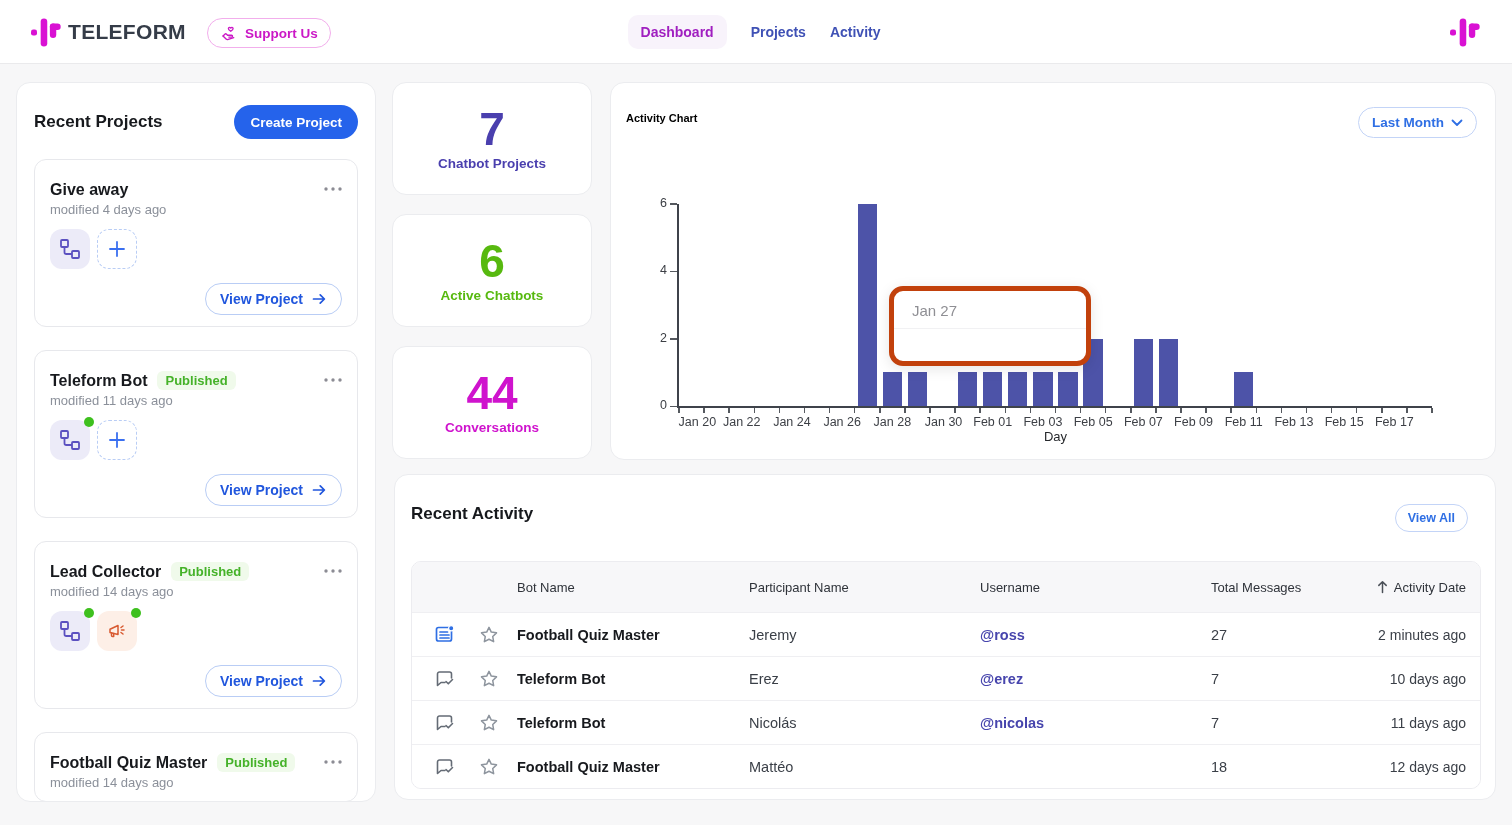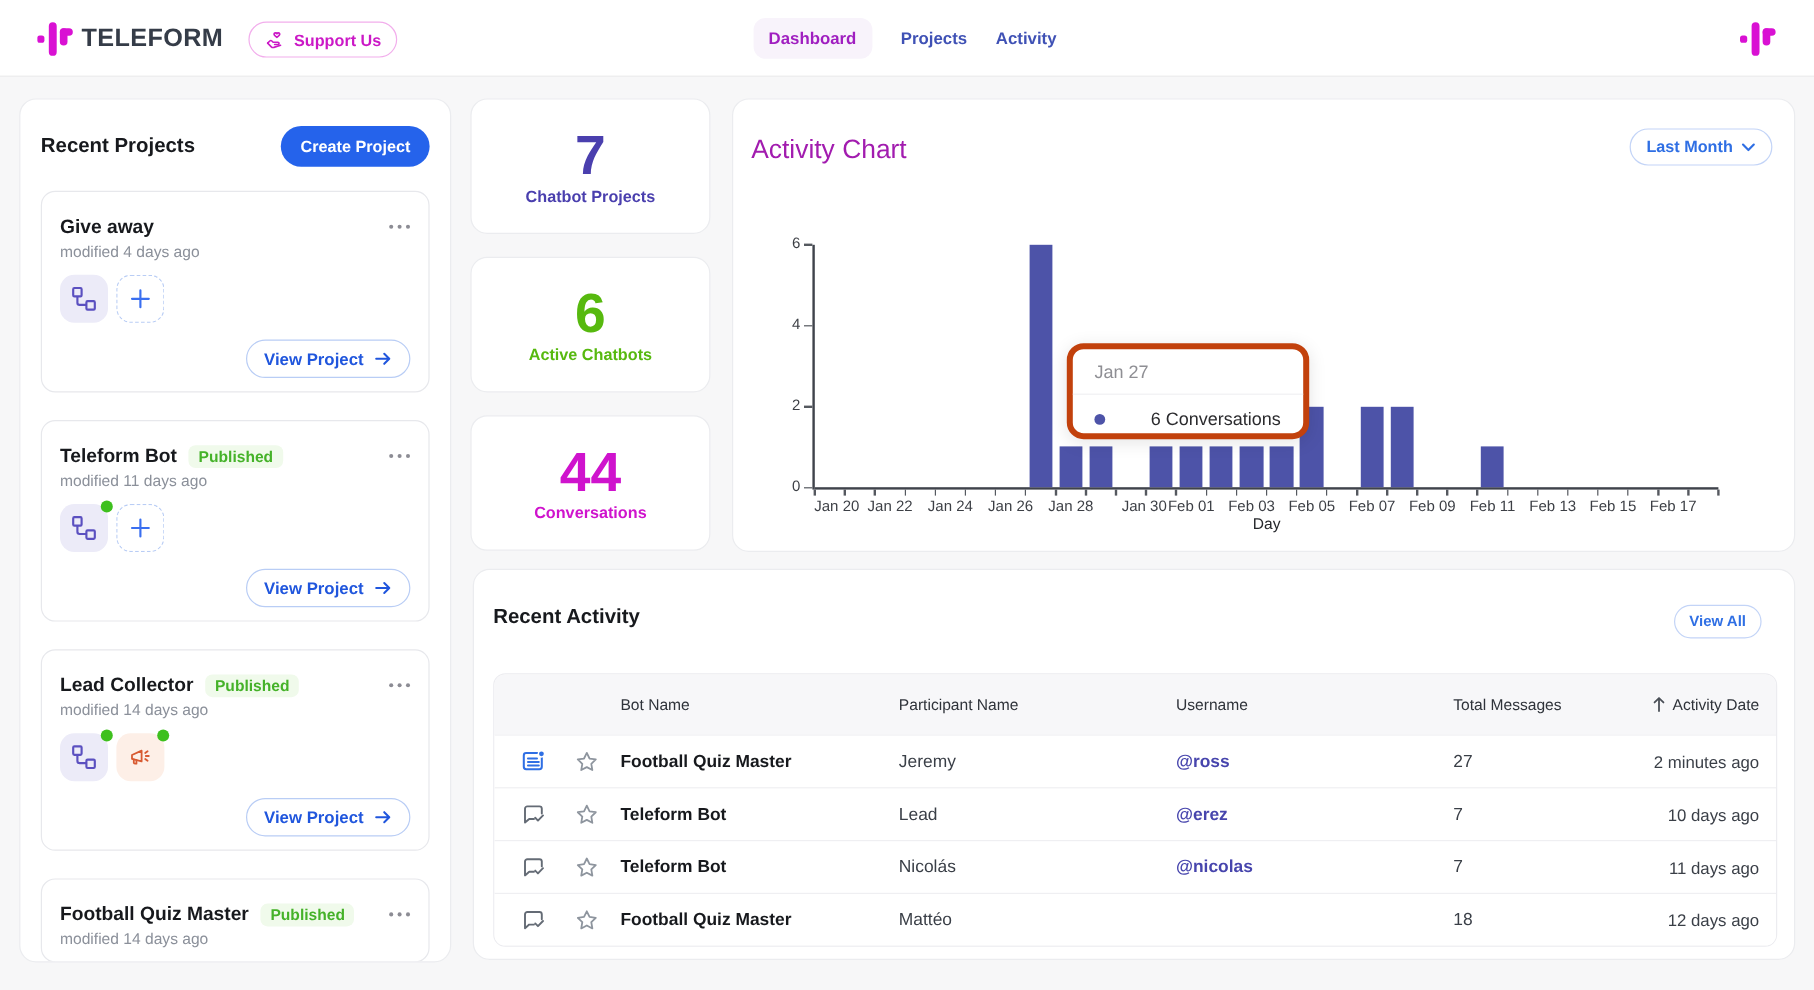--- a/index.html
+++ b/index.html
@@ -35,21 +35,21 @@
 .tile.add{background:#fff;border:1.5px dashed #b9cdf5;color:#3a6ff0;cursor:pointer}
 .tile .gdot{position:absolute;top:-3px;right:-4px;width:10px;height:10px;border-radius:50%;background:#3ec01e}
 .pc-foot{display:flex;justify-content:flex-end;margin-top:14px}
 .view-btn{height:32px;border:1.5px solid #b9cdf5;border-radius:17px;background:#fff;color:#2056dd;font-weight:700;font-size:14px;display:flex;align-items:center;gap:8px;padding:12px 14px;cursor:pointer}
 
 .stat-card{position:absolute;left:392px;width:200px;height:113px;background:#fff;border:1px solid #ebecef;border-radius:14px;display:flex;flex-direction:column;align-items:center;justify-content:center}
 .stat-num{font-size:46px;font-weight:700;line-height:46px}
 .stat-label{font-size:13.5px;font-weight:700;margin-top:4px}
 
 #chart-panel{left:610px;top:82px;width:886px;height:378px}
-.cp-title{position:absolute;left:15px;top:29px;font-size:22px;font-weight:400;color:#a21caf}
+.cp-title{position:absolute;left:15px;top:29px;font-size:11px;font-weight:700;color:#000000}
 .range-btn{position:absolute;right:18px;top:24px;height:31px;border:1.5px solid #c3d4f7;border-radius:16px;background:#fff;color:#2f6fe4;font-weight:700;font-size:13.5px;display:flex;align-items:center;gap:7px;padding:0 13px;cursor:pointer}
 #chart-plot{position:absolute;left:0;top:0;width:886px;height:378px}
 .bar{position:absolute;background:#4d53a8}
 .xlab{position:absolute;font-size:12.5px;color:#3c3f45;text-align:center}
 .ylab{position:absolute;font-size:12.5px;color:#3c3f45;text-align:right}
 .day-label{position:absolute;left:68px;width:753px;top:346px;text-align:center;font-size:13px;font-weight:400;color:#26282c}
 .tooltip{position:absolute;left:278px;top:203px;width:202px;height:80px;background:#fff;border:5px solid #c2410c;border-radius:14px;box-shadow:0 3px 14px rgba(0,0,0,.10);z-index:5}
 .tt-title{font-size:15px;color:#8f8f94;padding:11px 18px 9px}
 .tt-div{height:1px;background:#f1f1f3}
 .tt-row{display:flex;align-items:center;padding:12px 18px 0}
@@ -320,39 +320,35 @@
       <div class="bar" style="left: 447.3px; top: 289.333px; width: 19.4px; height: 33.667px; background: rgb(77, 83, 168);"></div>
       <div class="bar" style="left: 472.4px; top: 255.666px; width: 19.4px; height: 67.334px; background: rgb(77, 83, 168);"></div>
       <div class="bar" style="left: 522.6px; top: 255.666px; width: 19.4px; height: 67.334px; background: rgb(77, 83, 168);"></div>
       <div class="bar" style="left: 547.7px; top: 255.666px; width: 19.4px; height: 67.334px; background: rgb(77, 83, 168);"></div>
       <div class="bar" style="left: 623px; top: 289.333px; width: 19.4px; height: 33.667px; background: rgb(77, 83, 168);"></div>
       <div class="xlab" style="left: 56px; top: 332px; width: 49.1px; text-align: right;">Jan 20</div>
       <div class="xlab" style="left: 106.2px; top: 332px; width: 49.1px;">Jan 22</div>
       <div class="xlab" style="left: 156.4px; top: 332px; width: 49.1px;">Jan 24</div>
       <div class="xlab" style="left: 206.6px; top: 332px; width: 49.1px;">Jan 26</div>
       <div class="xlab" style="left: 256.8px; top: 332px; width: 49.1px;">Jan 28</div>
-      <div class="xlab" style="left: 318px; top: 332px; width: 49.1px;">Jan 30</div>
+      <div class="xlab" style="left: 308px; top: 332px; width: 49.1px;">Jan 30</div>
       <div class="xlab" style="left: 357.2px; top: 332px; width: 49.1px;">Feb 01</div>
       <div class="xlab" style="left: 407.4px; top: 332px; width: 49.1px;">Feb 03</div>
       <div class="xlab" style="left: 457.6px; top: 332px; width: 49.1px;">Feb 05</div>
       <div class="xlab" style="left: 507.8px; top: 332px; width: 49.1px;">Feb 07</div>
       <div class="xlab" style="left: 558px; top: 332px; width: 49.1px;">Feb 09</div>
       <div class="xlab" style="left: 608.2px; top: 332px; width: 49.1px;">Feb 11</div>
       <div class="xlab" style="left: 658.4px; top: 332px; width: 49.1px;">Feb 13</div>
       <div class="xlab" style="left: 708.6px; top: 332px; width: 49.1px;">Feb 15</div>
       <div class="xlab" style="left: 758.8px; top: 332px; width: 49.1px;">Feb 17</div>
     </div>
   <div class="day-label">Day</div>
   <div class="tooltip">
     <div class="tt-title">Jan 27</div>
     <div class="tt-div"></div>
-    <div class="tt-row">
-      <span class="tt-dot"></span>
-      <span class="tt-val">6 Conversations</span>
-    </div>
   </div>
 </div>
 
 <div class="panel" id="activity-panel">
   <div class="ra-title">Recent Activity</div>
   <button class="viewall-btn">View All</button>
   <div class="table">
     <div class="trow head">
       <div></div>
       <div>Bot Name</div>
@@ -397,21 +393,21 @@
             <path d="M12 13.5 l2.3 2.3 L18.5 11.5"></path>
           </svg>
         </span>
         <span class="icon-btn">
           <svg width="20" height="20" viewBox="0 0 20 20" fill="none" stroke="#8e959e" stroke-width="1.5" stroke-linejoin="round">
               <path d="M10 2.4 l2.3 4.7 5.2.76 -3.75 3.66 .88 5.17 L10 14.25 l-4.63 2.44 .88-5.17 L2.5 7.86 l5.2-.76z"></path>
             </svg>
         </span>
       </div>
       <div class="bot">Teleform Bot</div>
-      <div class="part">Lead</div>
+      <div class="part">Erez</div>
       <div class="uname">@erez</div>
       <div class="msgs">7</div>
       <div class="date">10 days ago</div>
     </div>
 
     <div class="trow">
       <div class="cell-icons">
         <span class="icon-btn">
           <svg width="21" height="21" viewBox="0 0 21 21" fill="none" stroke="#646b75" stroke-width="1.6" stroke-linecap="round" stroke-linejoin="round">
             <path d="M17.5 10 V6 a2 2 0 0 0 -2-2 H5.5 a2 2 0 0 0 -2 2 v11.5 L7 14.5 h4"></path>

